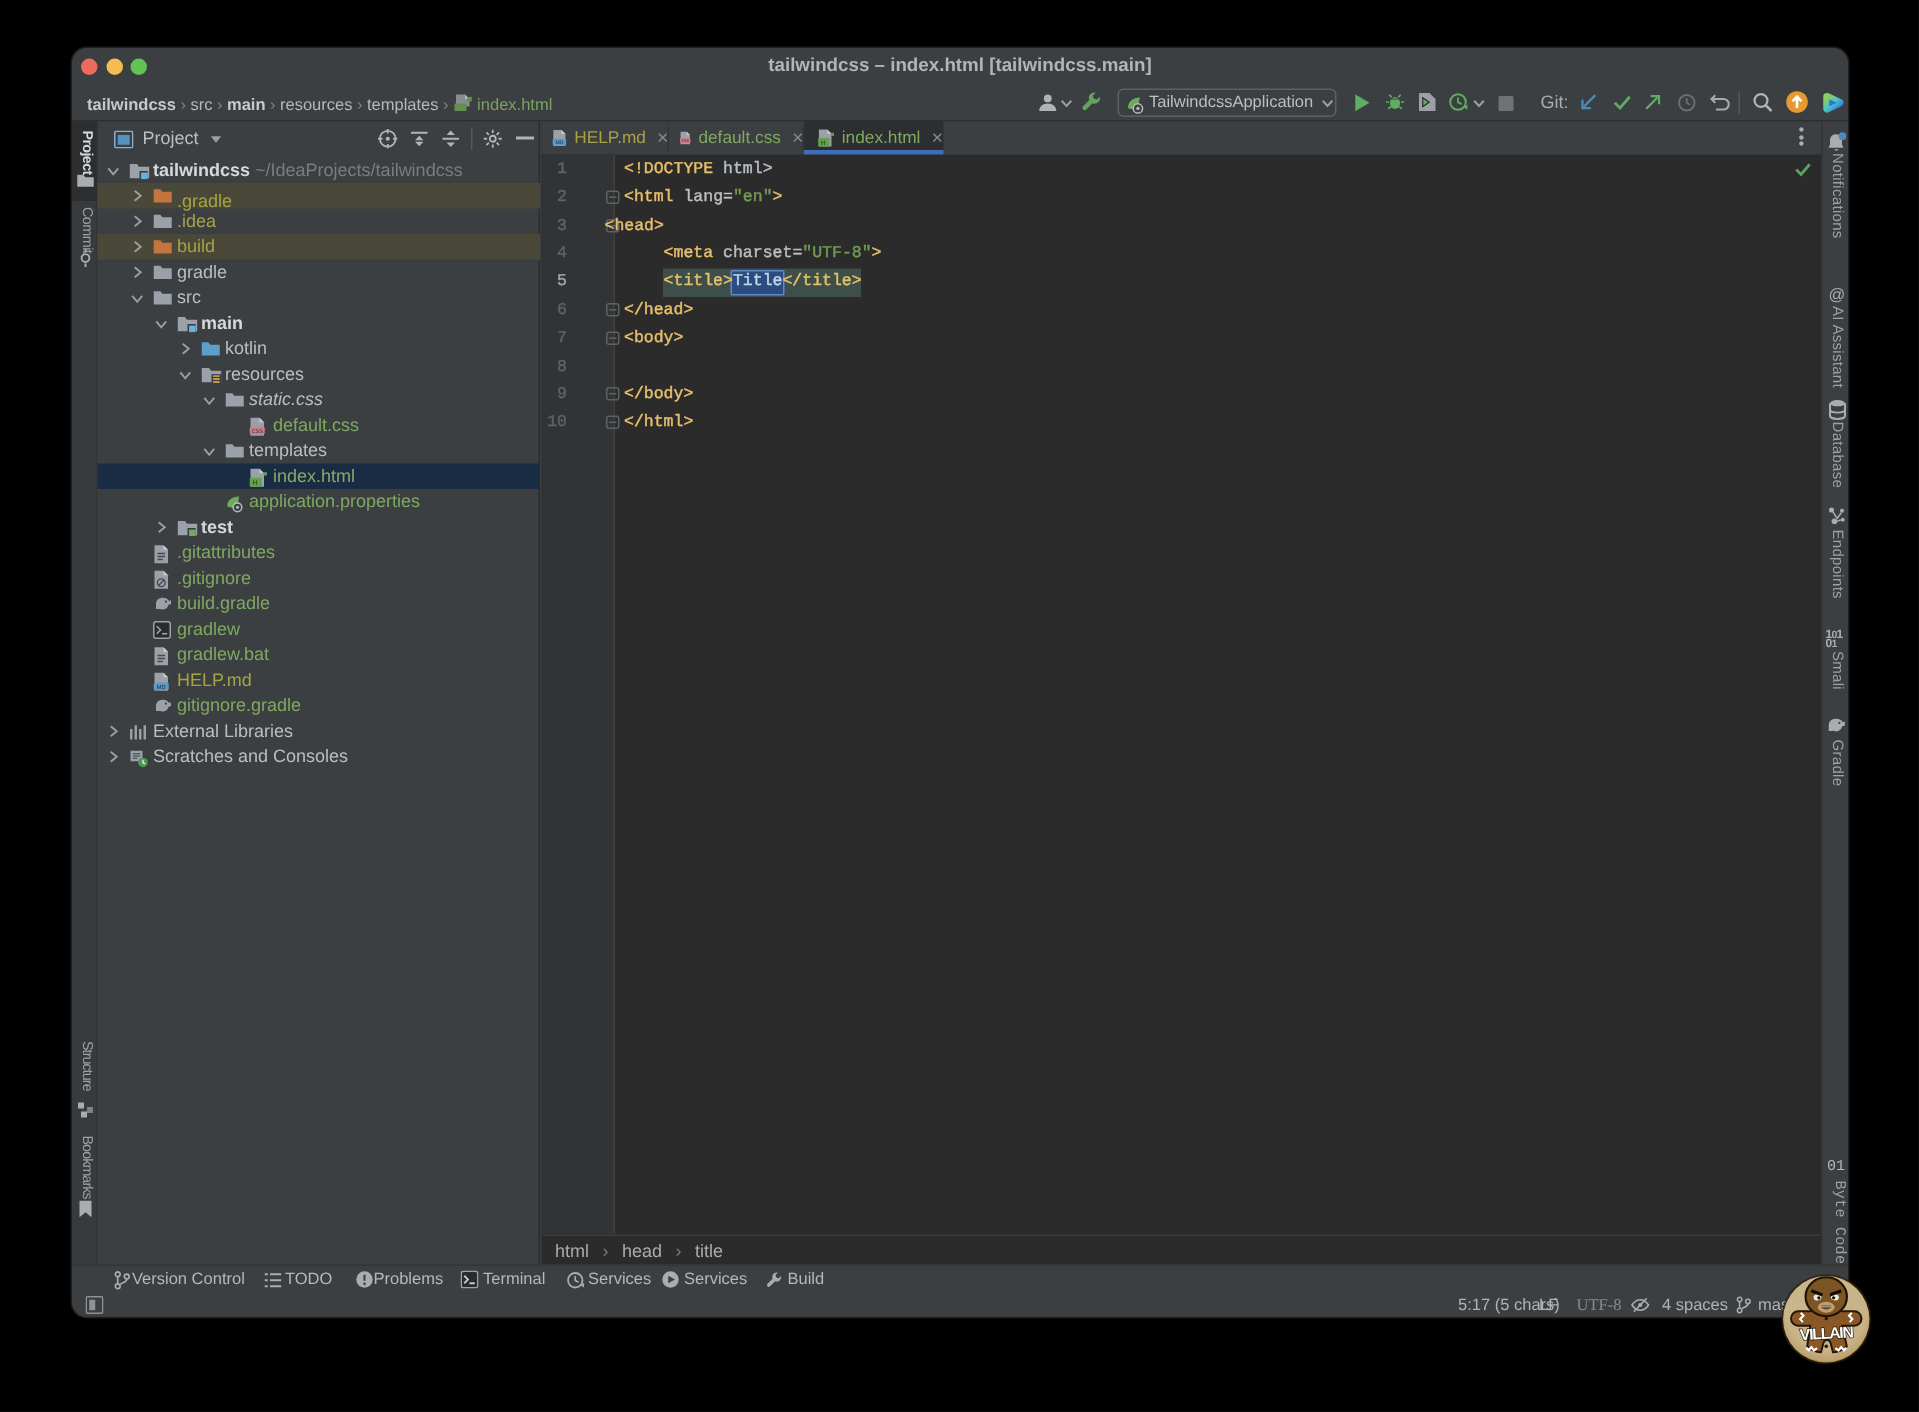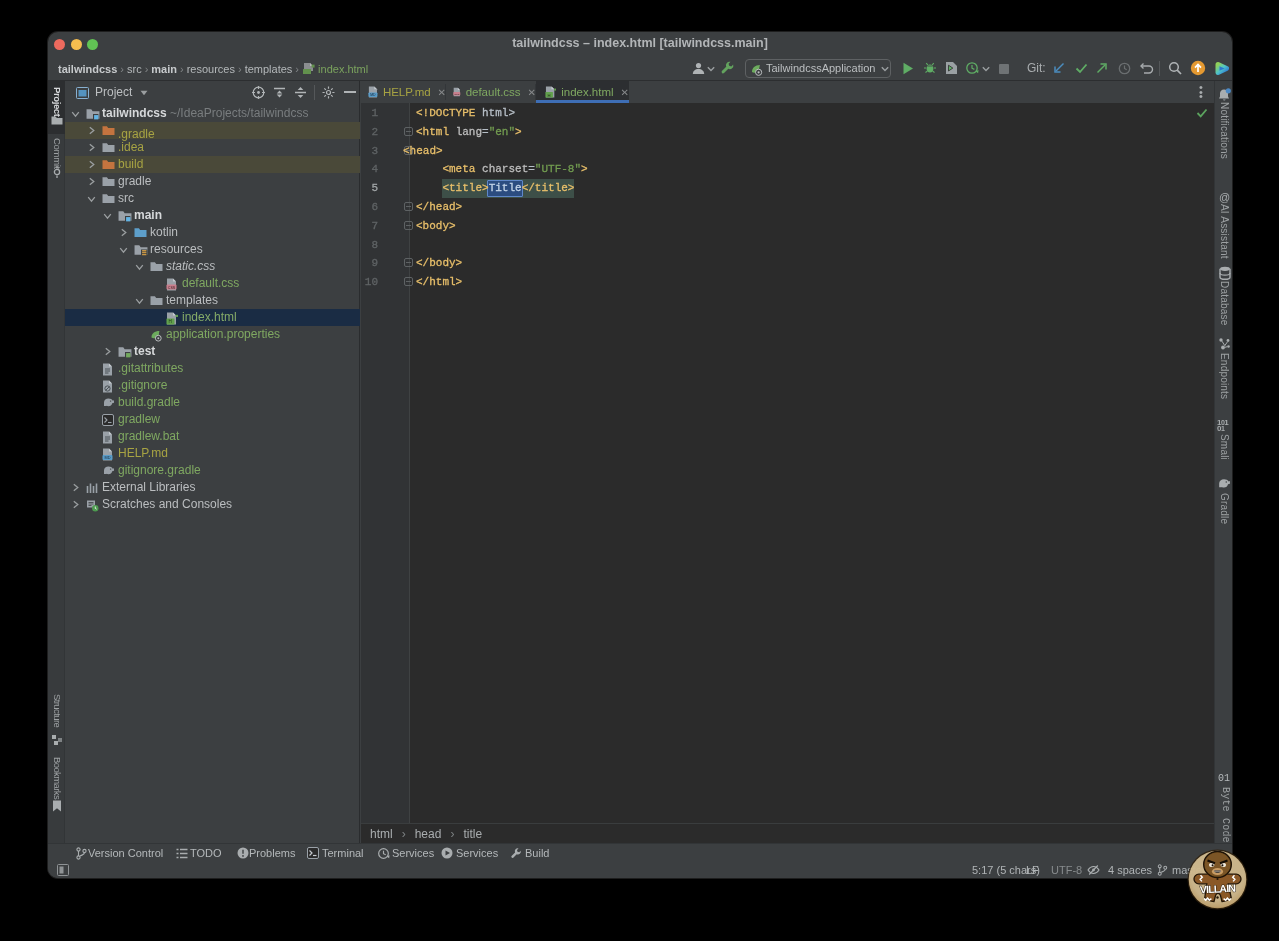--- a/index.html
+++ b/index.html
@@ -558,21 +558,21 @@
     <div class="abs" style="left:477px;top:3px;">Build</div>
   </div>
 
   <div class="abs" id="status" style="left:0;top:830px;width:100%;height:16px;background:#3c3f41;font-size:11px;color:#b0b4b6;">
     <svg class="abs" style="left:9px;top:2px;" width="12" height="12" viewBox="0 0 12 12">
         <rect x="0.5" y="0.5" width="11" height="11" rx="1" fill="none" stroke="#8f9395"></rect>
         <rect x="2.5" y="2.5" width="4" height="7" fill="#8f9395"></rect>
       </svg>
     <div class="abs" style="left:904px;top:2px;padding-left:20px;">5:17 (5 chars)</div>
     <div class="abs" style="left:978px;top:2px;">LF</div>
-    <div class="abs" style="left:1003px;top:2px;color:#878b8d;">UTF-8</div>
+    <div class="abs" style="left:1003px;top:2px;color:#878b8d;font-family:Liberation Serif, serif;">UTF-8</div>
     <svg class="abs" style="left:1039px;top:2px;" width="13" height="12" viewBox="0 0 13 12">
         <path d="M1 6c1.5-2.3 3.3-3.5 5.5-3.5S10.5 3.7 12 6c-1.5 2.3-3.3 3.5-5.5 3.5S2.5 8.3 1 6z" fill="none" stroke="#a9adaf" stroke-width="1.1"></path>
         <circle cx="6.5" cy="6" r="1.4" fill="#a9adaf"></circle>
         <path d="M2.2 10.5L10.8 1.5" stroke="#a9adaf" stroke-width="1.1"></path>
       </svg>
     <div class="abs" style="left:1060px;top:2px;">4 spaces</div>
     <svg class="abs" style="left:1109px;top:2px;" width="11" height="12" viewBox="0 0 11 13">
         <circle cx="2.5" cy="2.5" r="1.6" fill="none" stroke="#a9adaf" stroke-width="1.1"></circle>
         <circle cx="8.5" cy="4" r="1.6" fill="none" stroke="#a9adaf" stroke-width="1.1"></circle>
         <circle cx="2.5" cy="10.5" r="1.6" fill="none" stroke="#a9adaf" stroke-width="1.1"></circle>

